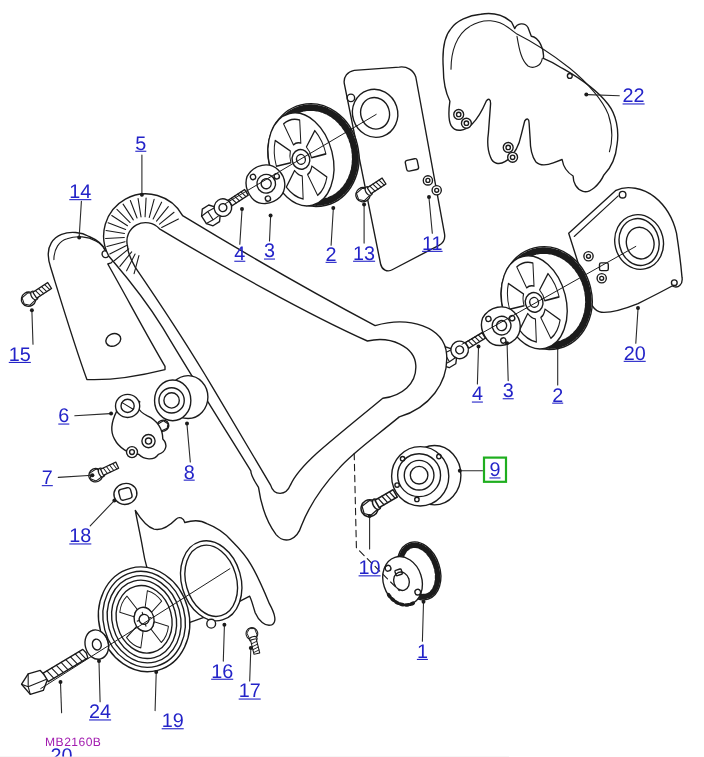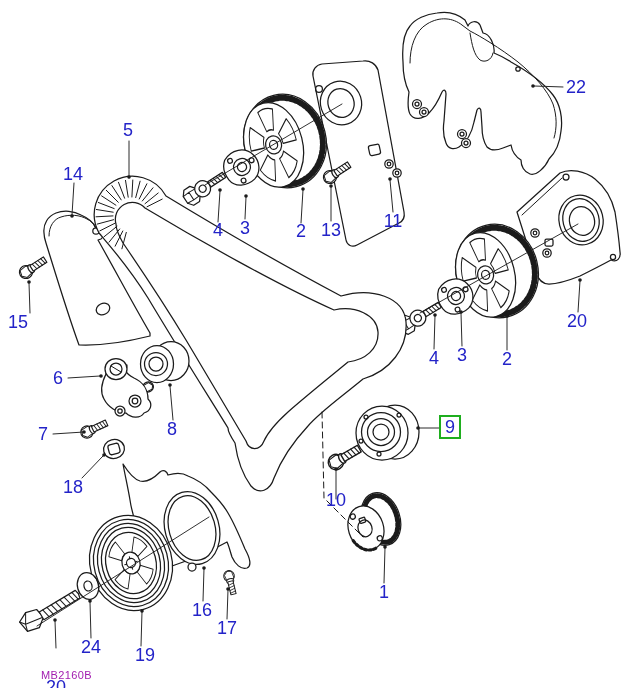--- a/index.html
+++ b/index.html
@@ -15,21 +15,21 @@
   #art .w{fill:#fff;}
   #art .n{fill:none;}
   #art .teeth{stroke-dasharray:2.4 2.3;fill:none;}
   #art .axis{stroke-width:0.9;}
   #art .dash{stroke-dasharray:6 4;stroke-width:1;}
   #art .thin{stroke-width:1;}
   #art .leader{stroke:#2a2a2a;stroke-width:1;}
   #art .dot{fill:var(--line);stroke:none;}
   .callout{
     position:absolute;transform:translate(-50%,-50%);
-    color:var(--label);font-size:18px;line-height:1;cursor:pointer;user-select:none;
+    color:var(--label);font-size:18px;line-height:1;cursor:pointer;user-select:none;text-decoration:underline;
   }
   .hl-box{
     position:absolute;left:439px;top:415px;width:18px;height:20px;
     border:2.5px solid var(--highlight);background:#fff;
     display:flex;align-items:center;justify-content:center;cursor:pointer;
   }
   .hl-box .callout{position:static;transform:none;}
   .code{
     position:absolute;left:41px;top:669px;color:#a21caf;font-size:11px;
     letter-spacing:.4px;
@@ -321,28 +321,28 @@
   <div class="callout" style="left:462px;top:355px">3</div>
   <div class="callout" style="left:218px;top:230px">4</div>
   <div class="callout" style="left:434px;top:358px">4</div>
   <div class="callout" style="left:128px;top:130px">5</div>
   <div class="callout" style="left:58px;top:378px">6</div>
   <div class="callout" style="left:43px;top:434px">7</div>
   <div class="callout" style="left:172px;top:429px">8</div>
   <div class="hl-box">
     <div class="callout">9</div>
   </div>
-  <div class="callout" style="left:336px;top:500px">10</div>
+  <div class="callout" style="left:336px;top:516px">10</div>
   <div class="callout" style="left:393px;top:221px">11</div>
   <div class="callout" style="left:577px;top:321px">20</div>
   <div class="callout" style="left:331px;top:230px">13</div>
   <div class="callout" style="left:73px;top:174px">14</div>
   <div class="callout" style="left:18px;top:322px">15</div>
   <div class="callout" style="left:202px;top:610px">16</div>
   <div class="callout" style="left:227px;top:628px">17</div>
   <div class="callout" style="left:73px;top:487px">18</div>
-  <div class="callout" style="left:145px;top:655px">19</div>
+  <div class="callout" style="left:157px;top:655px">19</div>
   <div class="callout" style="left:56px;top:687px">20</div>
   <div class="callout" style="left:91px;top:647px">24</div>
   <div class="callout" style="left:576px;top:87px">22</div>
 
   <div class="code">MB2160B</div>
 </div>
 
 </body></html>

